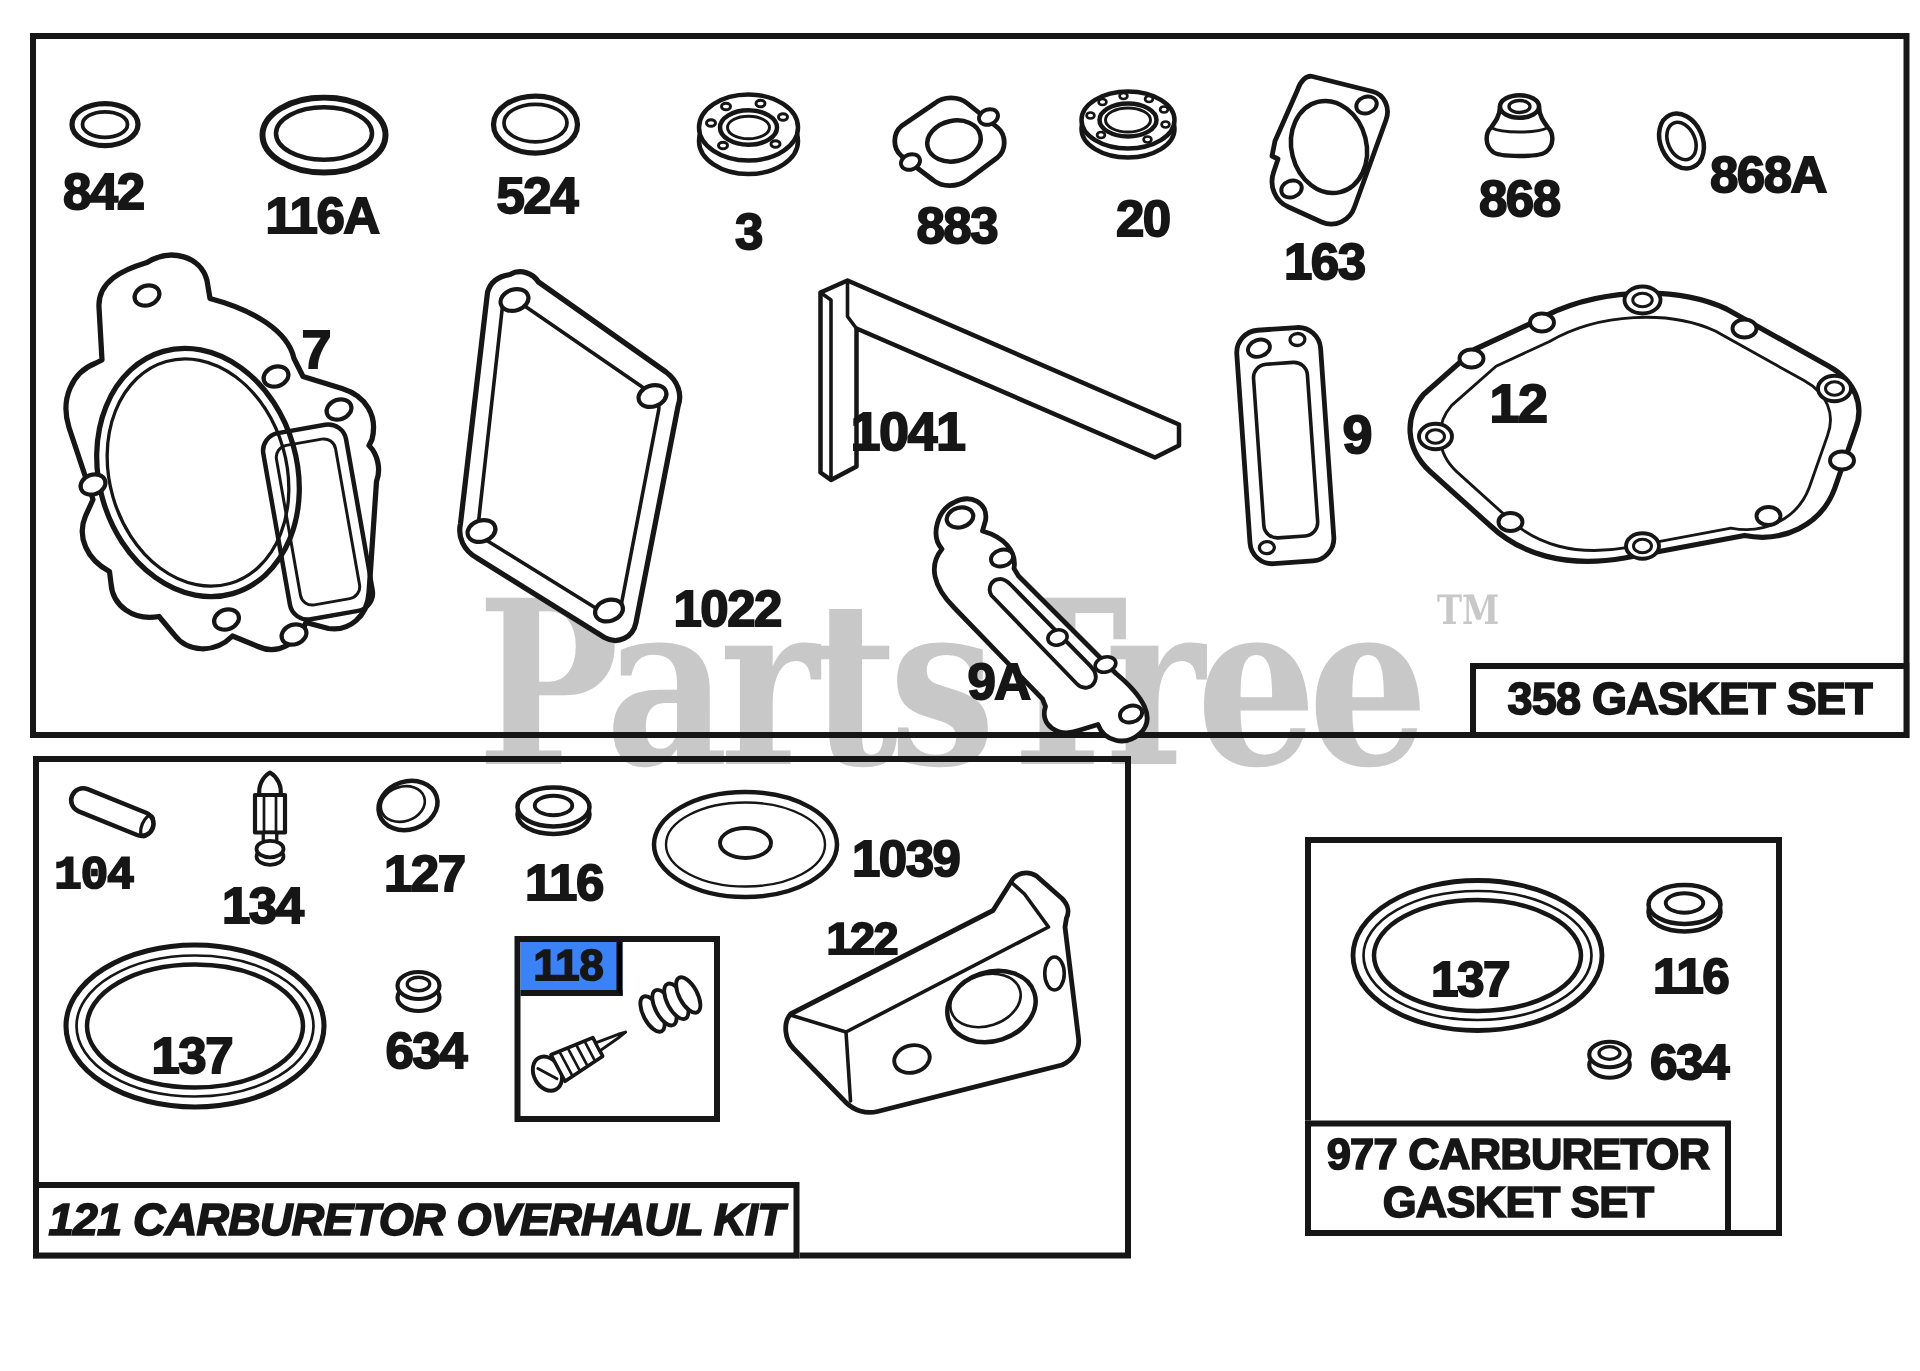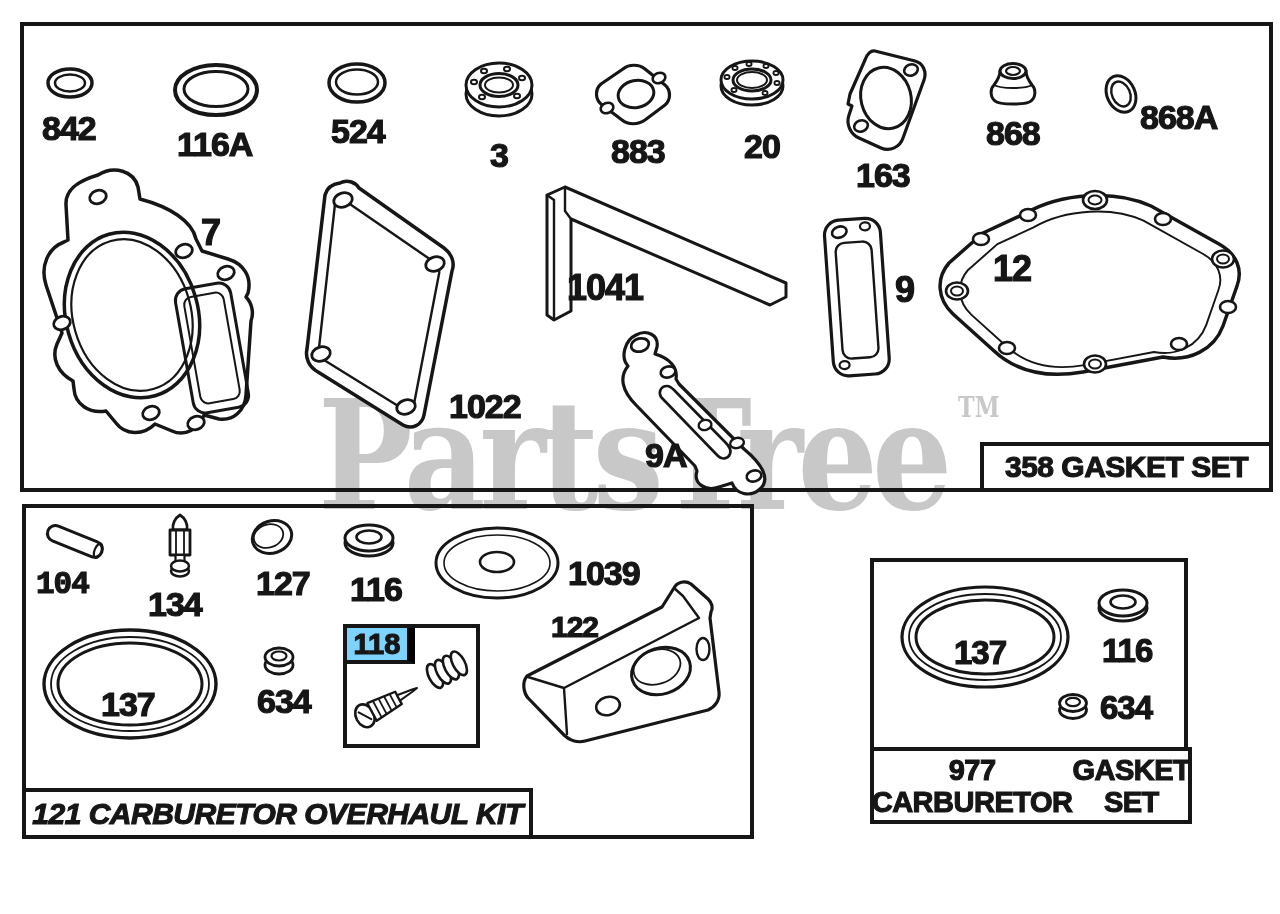--- a/index.html
+++ b/index.html
@@ -15,23 +15,23 @@
           -webkit-text-stroke:1.2px #161616;white-space:nowrap;line-height:1;}
   .wh{fill:#fff;stroke:#161616;stroke-linejoin:round;stroke-linecap:round;}
   .ln{fill:none;stroke:#161616;stroke-linejoin:round;stroke-linecap:round;}
   .watermark{position:absolute;left:318px;top:380px;z-index:1;font-family:"DejaVu Serif",serif;
              font-weight:bold;font-size:152px;line-height:1;color:#c8c8c8;letter-spacing:-7px;
              transform:scale(0.83,1);transform-origin:left top;white-space:nowrap;}
   .wm-tm{font-size:27px;letter-spacing:0;vertical-align:top;position:relative;top:14px;left:14px;}
   .footer{position:absolute;left:340px;top:872px;width:680px;text-align:center;z-index:3;
           font-weight:bold;font-size:24px;-webkit-text-stroke:0.8px #161616;letter-spacing:-0.5px;}
   .box118{position:absolute;left:343px;top:624px;width:137px;height:124px;border:4px solid #161616;z-index:3;background:transparent;}
-  .box118 .sub{position:absolute;left:0;top:0;width:68px;height:36px;border-right:8px solid #000000;
+  .box118 .sub{position:absolute;left:0;top:0;width:68px;height:36px;border-right:4px solid #000000;
                border-bottom:4px solid #161616;display:flex;align-items:center;justify-content:center;
-               font-weight:bold;font-size:29px;-webkit-text-stroke:1.2px #161616;background:#7dd3fc;}
+               font-weight:bold;font-size:29px;-webkit-text-stroke:1.2px #161616;background:#3b82f6;}
   .tag977 div{line-height:32px;}
 </style>
 </head>
 <body>
 
 <div id="page">
 
   <div class="watermark"><span>PartsTree</span><span class="wm-tm">TM</span></div>
 
   <div class="frame" style="left:20px;top:22px;width:1253px;height:470px;"></div>
@@ -322,21 +322,21 @@
         <ellipse class="wh" cx="9" cy="0" rx="9" ry="12" stroke-width="2.6"></ellipse>
         <path class="ln" stroke-width="2" d="M5,-6 L13,6"></path>
         <path class="wh" stroke-width="2.4" d="M17,-10 L47,-7 L47,7 L17,10 Z"></path>
         <path class="ln" stroke-width="1.8" d="M23,-9 L23,9 M29,-8.5 L29,8.5 M35,-8 L35,8 M41,-7.5 L41,7.5"></path>
         <path class="wh" stroke-width="2" d="M47,-3 L63,-1 L68,0 L63,1 L47,3 Z"></path>
       </g>
     </svg>
   </div>
 
   <div class="frame" style="left:870px;top:558px;width:318px;height:266px;"></div>
-  <div class="tagbox tag977" style="left:870px;top:747px;width:322px;height:77px;font-size:29px;flex-direction:row;">
+  <div class="tagbox tag977" style="left:870px;top:747px;width:284px;height:77px;font-size:29px;flex-direction:column;">
     <div>977 CARBURETOR</div>
     <div>GASKET SET</div>
   </div>
 
   <div class="part" style="left:898px;top:584px;">
     <svg width="174" height="106">
       <ellipse class="ln" cx="87" cy="53" rx="83" ry="50" stroke-width="3.2"></ellipse>
       <ellipse class="ln" cx="87" cy="53" rx="76" ry="43" stroke-width="1.8"></ellipse>
       <ellipse class="ln" cx="87" cy="53" rx="69" ry="37" stroke-width="3"></ellipse>
     </svg>

